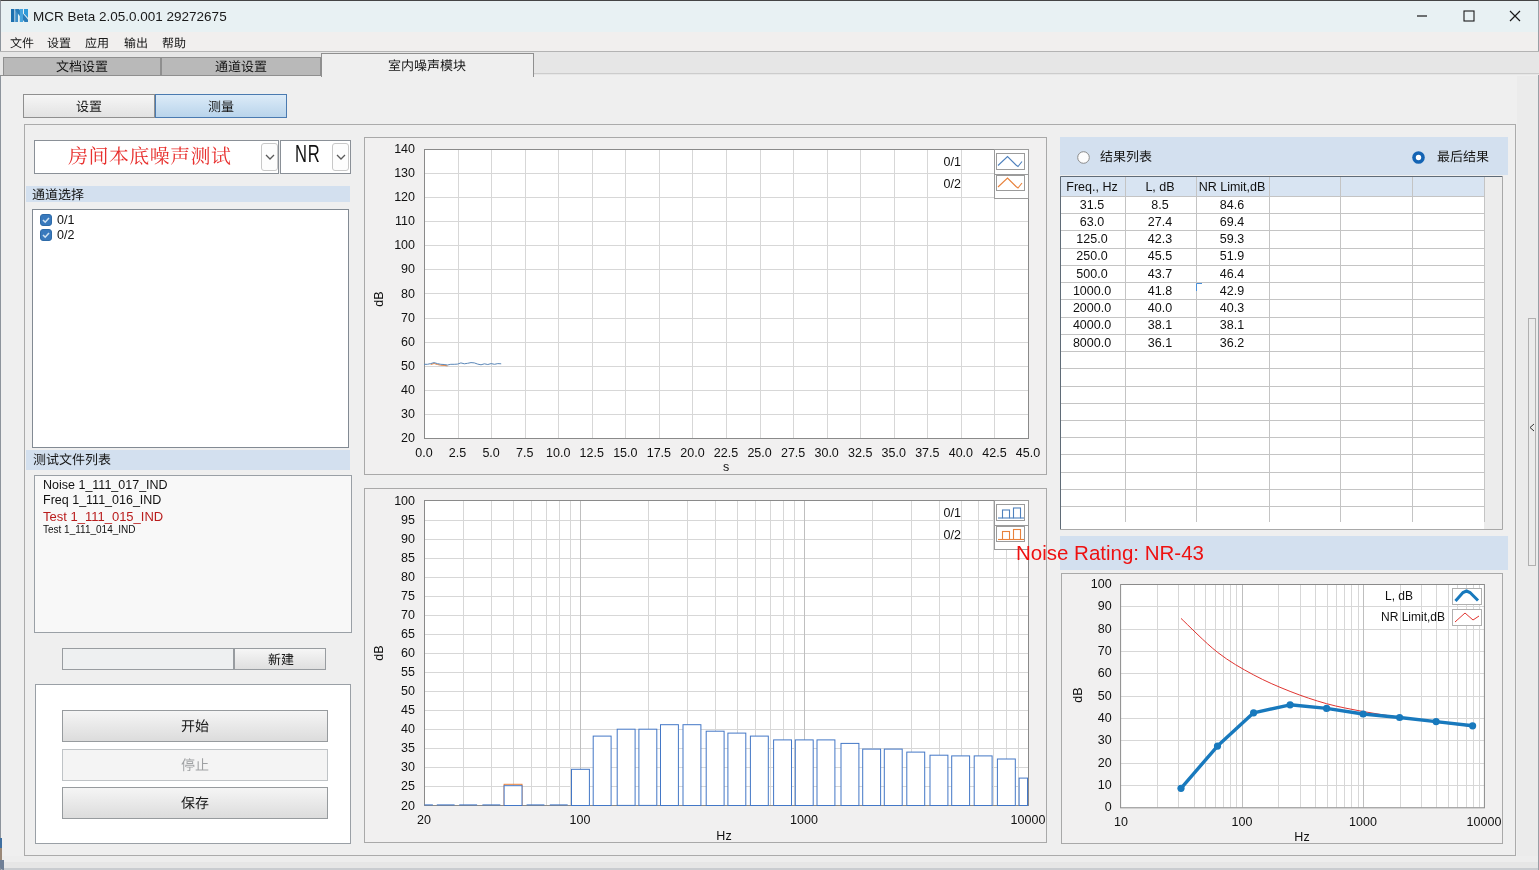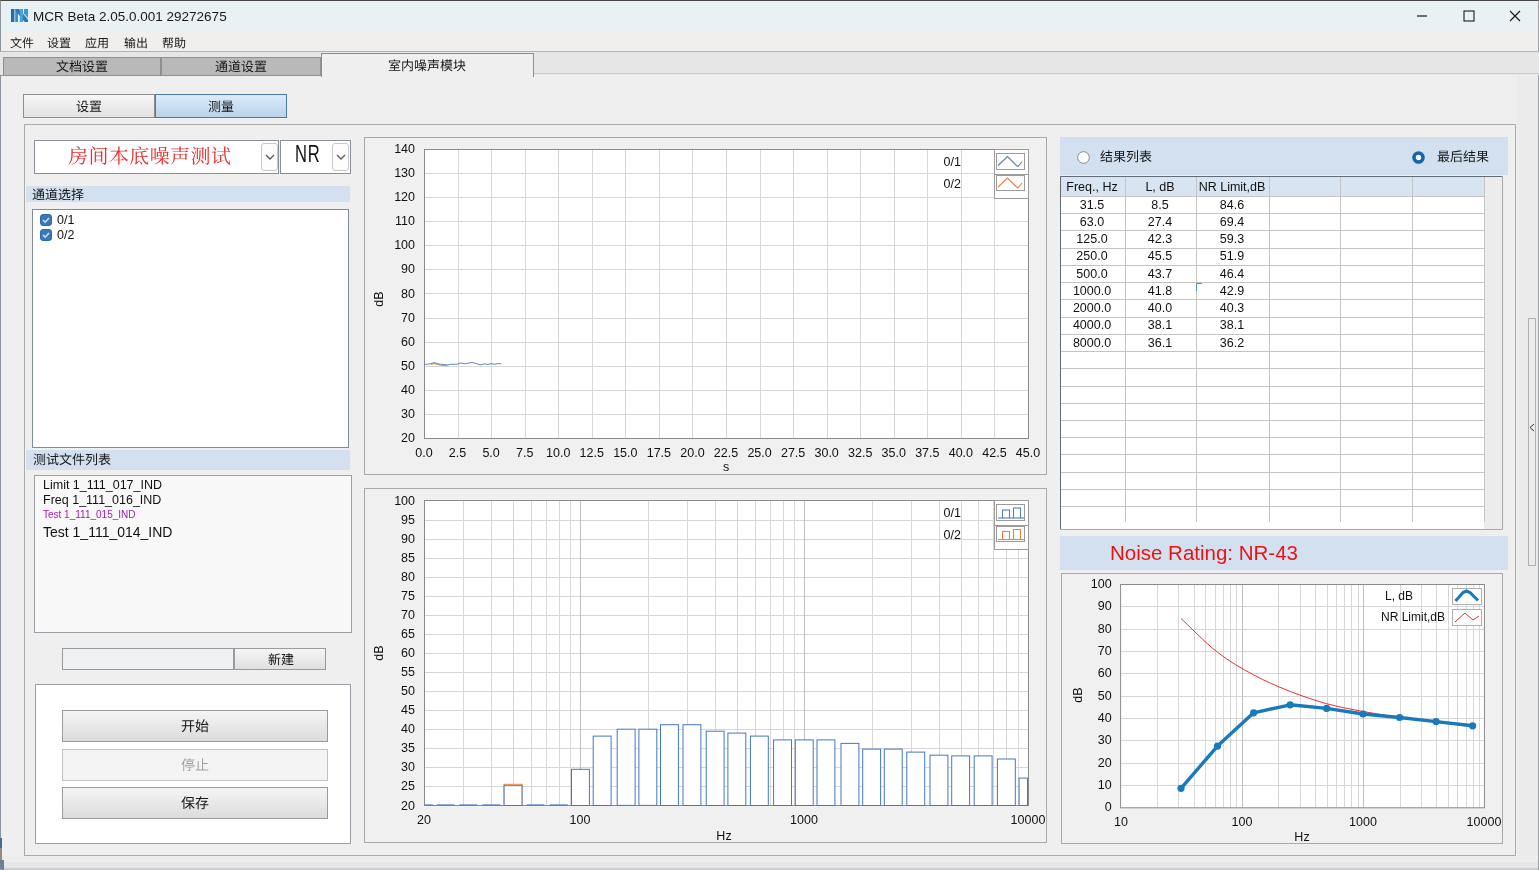--- a/index.html
+++ b/index.html
@@ -204,24 +204,24 @@
     <g fill="#191919" transform="translate(0,860) scale(1,-1)">
       <use href="#g19" x="0"></use>
       <use href="#g31" x="1000"></use>
       <use href="#g0" x="2000"></use>
       <use href="#g1" x="3000"></use>
       <use href="#g32" x="4000"></use>
       <use href="#g33" x="5000"></use>
     </g>
   </svg>
 <div style="position:absolute;left:34px;top:475px;width:318px;height:158px;background:#f8f8f8;border:1px solid #9aa0a6"></div>
-<div style="position:absolute;left:43px;top:478.0px;white-space:nowrap;font-size:12.5px;color:#111">Limit 1_111_017_IND</div>
+<div style="position:absolute;left:43px;top:478.0px;white-space:nowrap;font-size:12.5px;color:#111">Noise 1_111_017_IND</div>
 <div style="position:absolute;left:43px;top:493.3px;white-space:nowrap;font-size:12.5px;color:#111">Freq 1_111_016_IND</div>
-<div style="position:absolute;left:43px;top:508.6px;white-space:nowrap;font-size:10px;color:#a21caf">Test 1_111_015_IND</div>
-<div style="position:absolute;left:43px;top:523.9px;white-space:nowrap;font-size:14px;color:#111">Test 1_111_014_IND</div>
+<div style="position:absolute;left:43px;top:508.6px;white-space:nowrap;font-size:13px;color:#b91c1c">Test 1_111_015_IND</div>
+<div style="position:absolute;left:43px;top:523.9px;white-space:nowrap;font-size:10px;color:#111">Test 1_111_014_IND</div>
 <div style="position:absolute;left:62px;top:648px;width:172px;height:22px;background:#eef0f1;border:1px solid #989ca0"></div>
 <div style="position:absolute;left:0px;top:650px;white-space:nowrap;left:62px;width:192px;text-align:right;font-family:'Liberation Serif',serif;font-size:13px;color:#111">111</div>
 <div style="position:absolute;left:234px;top:648px;width:92px;height:22px;background:linear-gradient(#f6f6f6,#dfdfdf);border:1px solid #989ca0"></div>
 <svg style="position:absolute;left:268.0px;top:653.0px" width="26" height="13" viewBox="0 0 2000 1000">
     <g fill="#191919" transform="translate(0,860) scale(1,-1)">
       <use href="#g34" x="0"></use>
       <use href="#g35" x="1000"></use>
     </g>
   </svg>
 <div style="position:absolute;left:35px;top:684px;width:316px;height:160px;background:#fff;border:1px solid #9aa0a6"></div>
@@ -605,21 +605,21 @@
     <text x="32" y="171" text-anchor="middle" font-size="12.5" fill="#111">8000.0</text>
     <text x="100" y="171" text-anchor="middle" font-size="12.5" fill="#111">36.1</text>
     <text x="172" y="171" text-anchor="middle" font-size="12.5" fill="#111">36.2</text>
     <path d="M0.5 354 L0.5 0.5 L443 0.5" fill="none" stroke="#5f6b77" stroke-width="1"></path>
     <path d="M442.5 0 L442.5 353.5 L0 353.5" fill="none" stroke="#a8a8a8" stroke-width="1"></path>
   </svg>
 <svg style="position:absolute;left:1196px;top:283px" width="6" height="8" viewBox="0 0 6 8">
     <path d="M0.5 8 L0.5 0.5 L6 0.5" fill="none" stroke="#4a90d9" stroke-width="1"></path>
   </svg>
 <div style="position:absolute;left:1060px;top:536px;width:448px;height:34px;background:#d3e0ef"></div>
-<div style="position:absolute;left:1110px;top:541px;white-space:nowrap;font-size:20.5px;color:#ee1111">Noise Rating: NR-43</div>
+<div style="position:absolute;left:1016px;top:541px;white-space:nowrap;font-size:20.5px;color:#ee1111">Noise Rating: NR-43</div>
 <div style="position:absolute;left:1517px;top:76px;width:21px;height:780px;background:#ebebeb"></div>
 <div style="position:absolute;left:1528px;top:318px;width:8px;height:248px;background:#ebebeb;border:1px solid #b0b0b0"></div>
 <svg style="position:absolute;left:1529px;top:423px" width="6" height="9" viewBox="0 0 6 9">
     <path d="M5 1 L1 4.5 L5 8" fill="none" stroke="#333" stroke-width="1"></path>
   </svg>
 <div style="position:absolute;left:1px;top:856px;width:1537px;height:14px;background:#ededed"></div>
 <div style="position:absolute;left:1px;top:862px;width:1537px;height:8px;background:#e6e6e6"></div>
 <div style="position:absolute;left:1px;top:868px;width:1537px;height:2px;background:#c9ccd0"></div>
 <div style="position:absolute;left:0px;top:838px;width:2px;height:10px;background:#3f6fa0"></div>
 <div style="position:absolute;left:0px;top:848px;width:2px;height:12px;background:#9a8878"></div>

